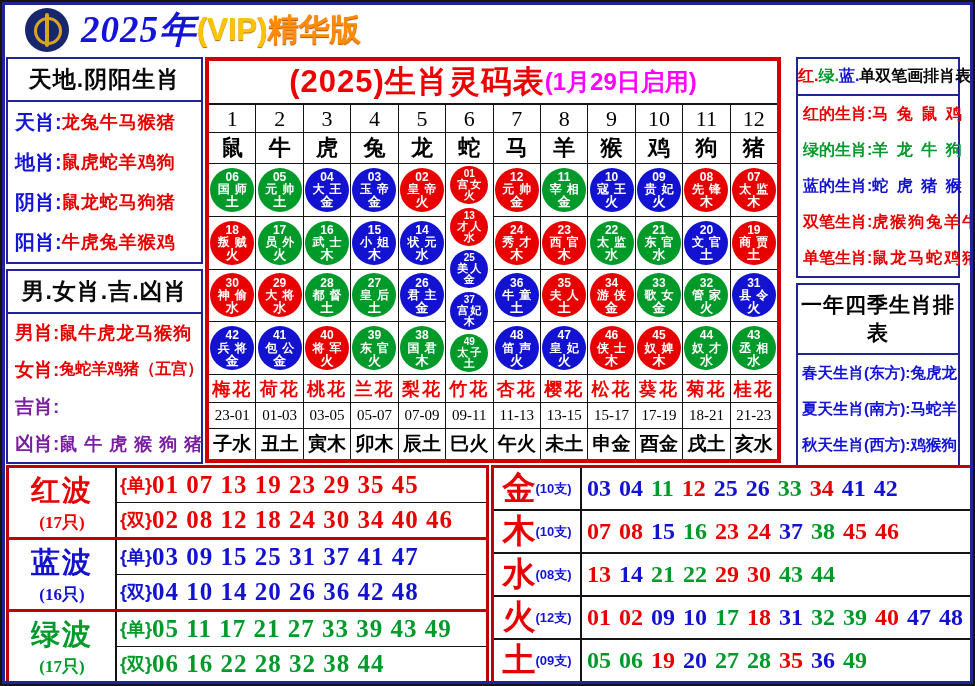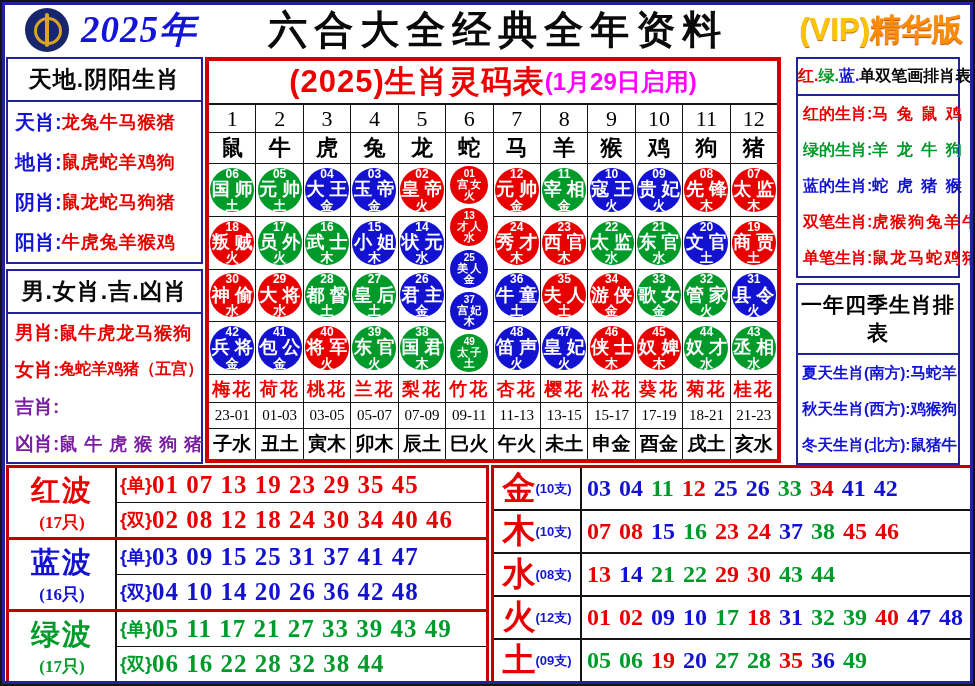--- a/index.html
+++ b/index.html
@@ -46,21 +46,21 @@
   .cell{display:flex;align-items:center;justify-content:center;box-sizing:border-box;}
   .numcell{height:28px;font-size:22px;font-family:"Liberation Serif",serif;border-bottom:1px solid #141414;}
   .zodcell{height:31px;font-size:22px;font-weight:bold;border-bottom:1px solid #141414;}
   .ballarea{flex:1;display:flex;flex-direction:column;}
   .ballcell{flex:1;display:flex;align-items:center;justify-content:center;border-bottom:1px solid #141414;}
   .six .ballcell{border-bottom:none;}
   .six .ballcell:last-child{border-bottom:1px solid #141414;}
   .ball{width:44px;height:44px;border-radius:50%;color:#fff;display:flex;flex-direction:column;align-items:center;justify-content:center;line-height:1.02;}
   .ball.r{background:#e80000;} .ball.b{background:#1212d0;} .ball.g{background:#009a2a;}
   .bnum{font-size:12px;font-weight:bold;}
-  .btitle{font-size:18px;font-weight:bold;letter-spacing:5px;margin-right:-5px;}
+  .btitle{font-size:12px;font-weight:bold;letter-spacing:5px;margin-right:-5px;}
   .belem{font-size:13px;font-weight:bold;}
   .six .ball{width:38px;height:38px;}
   .six .bnum{font-size:10px;}
   .six .btitle{font-size:11px;letter-spacing:2px;margin-right:-2px;}
   .six .belem{font-size:11px;}
   .flowercell{height:28px;color:#ee0000;font-weight:bold;font-size:18px;letter-spacing:2px;border-bottom:1px solid #141414;}
   .hourcell{height:26px;font-size:15px;font-family:"Liberation Serif",serif;border-bottom:1px solid #141414;}
   .branchcell{height:30px;font-size:19px;font-weight:bold;}
   
   .bwaves{position:absolute;left:4px;top:463px;width:483px;height:219px;border:3px solid #c00000;box-sizing:border-box;display:flex;flex-direction:column;background:#fff;}
@@ -85,21 +85,20 @@
 </style>
 </head>
 <body>
 
 <div class="page">
   <div class="frame"></div>
 
   <div class="header">
     <div class="logo"></div>
     <div class="year">2025年</div>
-    <div class="htitle">六合大全经典全年资料</div>
     <div class="vip"><span class="v1">(VIP)</span><span class="v2">精华版</span></div>
   </div>
 
   <div class="left">
     <div class="sidebox box-td">
       <div class="sb-title">天地.阴阳生肖</div>
       <div class="lrow">
           <span class="lab blue">天肖:</span>
           <span class="val red">龙兔牛马猴猪</span>
         </div>
@@ -618,20 +617,24 @@
           </div>
           <div class="rrow">
             <span style="color: rgb(232, 0, 0);">单笔生肖:</span>
             <span class="val" style="color: rgb(232, 0, 0);">鼠龙马蛇鸡猪</span>
           </div>
         </div>
     </div>
     <div class="sidebox">
       <div class="rs-title">一年四季生肖排表</div>
       <div id="season-rows">
+          <div class="srow">
+            <span>春天生肖(东方):</span>
+            <span>兔虎龙</span>
+          </div>
           <div class="srow">
             <span>夏天生肖(南方):</span>
             <span>马蛇羊</span>
           </div>
           <div class="srow">
             <span>秋天生肖(西方):</span>
             <span>鸡猴狗</span>
           </div>
           <div class="srow">
             <span>冬天生肖(北方):</span>

